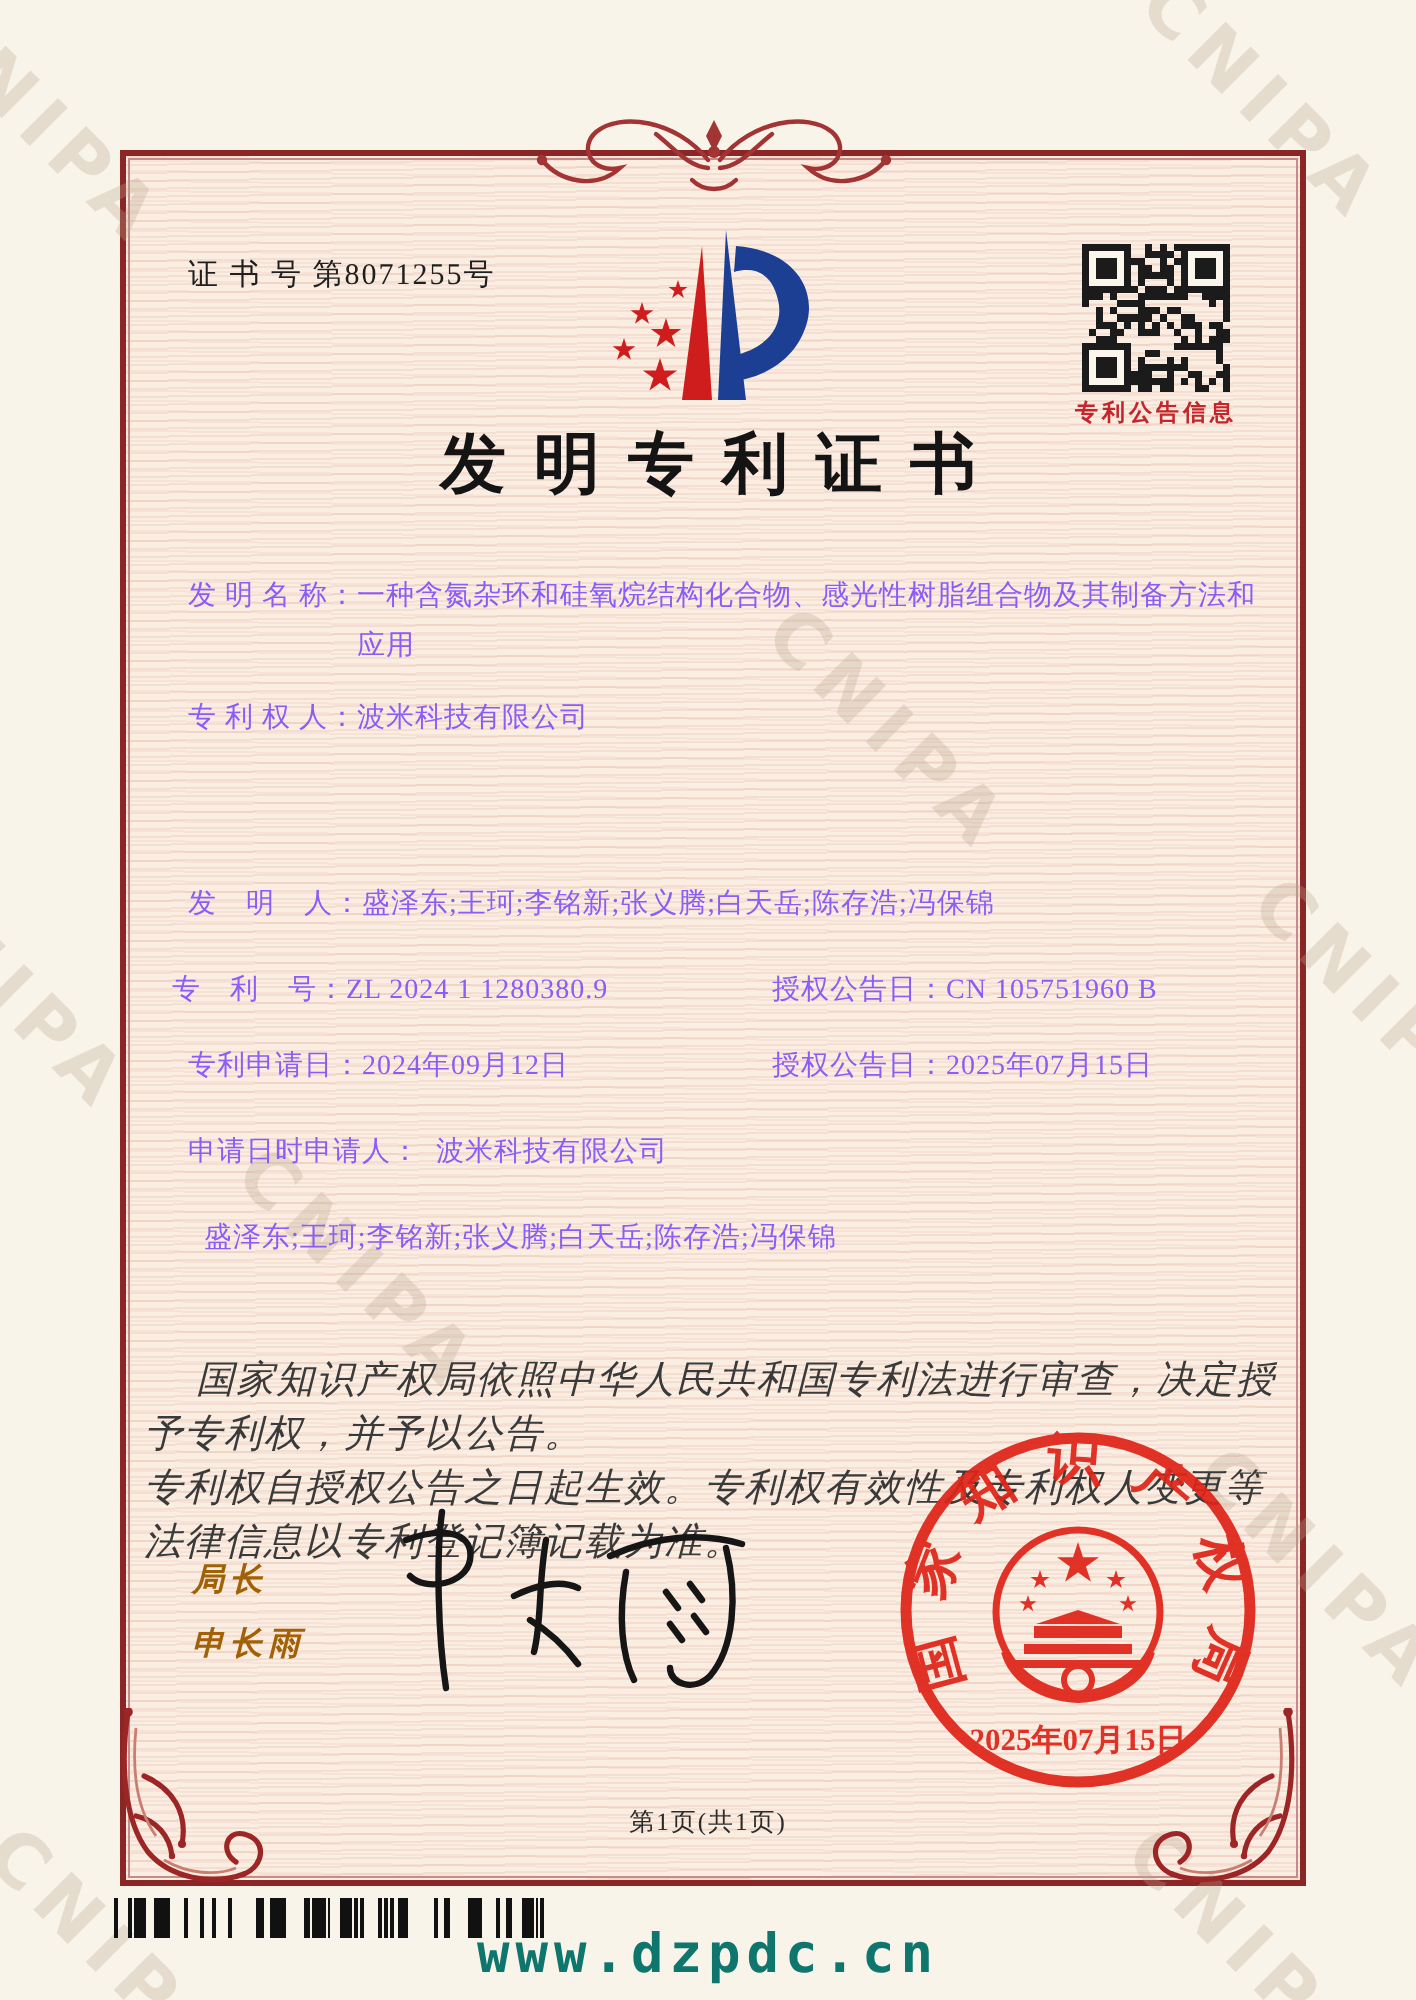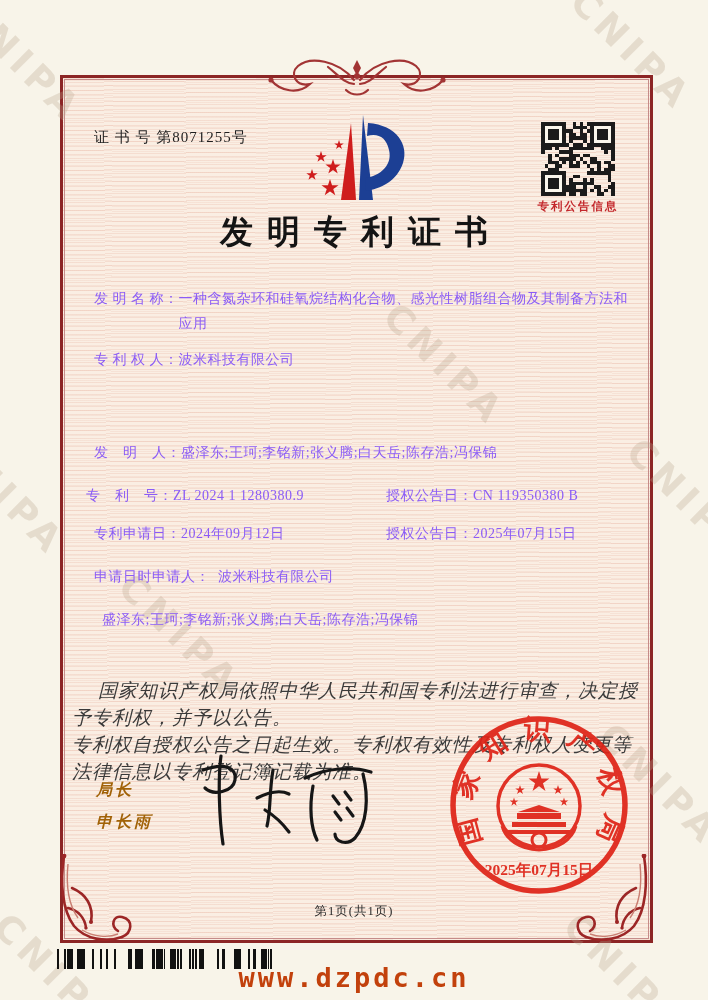--- a/index.html
+++ b/index.html
@@ -51,21 +51,21 @@
   .decl{
     width:566px;font-size:19px;line-height:27px;color:#3a3a3a;
     font-style:italic;letter-spacing:1px;
   }
   .decl .l1{text-indent:26px;}
   .signer{font-size:16px;font-weight:600;color:#a16207;letter-spacing:3px;font-style:italic;}
   .page-ind{left:0;right:0;text-align:center;font-size:12.5px;color:#2a2a2a;letter-spacing:1px;}
   .website{
     left:0;right:0;text-align:center;
     font-family:"DejaVu Sans Mono","Liberation Mono",monospace;
-    font-size:27px;font-weight:700;color:#c2410c;letter-spacing:3px;
+    font-size:27px;font-weight:700;color:#0f766e;letter-spacing:3px;
   }
   svg{display:block;}
 </style>
 </head>
 <body>
 
 <div class="page">
 
   <div class="wm" style="left:-18px;top:-8px;">CNIPA</div>
   <div class="wm" style="left:592px;top:-20px;">CNIPA</div>
@@ -288,21 +288,21 @@
     <div class="abs frow" style="left:94px;top:440px;">
       <span class="lbl">发　明　人：</span>
       <span class="val">盛泽东;王珂;李铭新;张义腾;白天岳;陈存浩;冯保锦</span>
     </div>
     <div class="abs frow" style="left:86px;top:483px;">
       <span class="lbl">专　利　号：</span>
       <span class="val">ZL 2024 1 1280380.9</span>
     </div>
     <div class="abs frow" style="left:386px;top:483px;">
       <span class="lbl">授权公告日：</span>
-      <span class="val">CN 119350380 B</span>
+      <span class="val">CN 105751960 B</span>
     </div>
     <div class="abs frow" style="left:94px;top:521px;">
       <span class="lbl">专利申请日：</span>
       <span class="val">2024年09月12日</span>
     </div>
     <div class="abs frow" style="left:386px;top:521px;">
       <span class="lbl">授权公告日：</span>
       <span class="val">2025年07月15日</span>
     </div>
     <div class="abs frow" style="left:94px;top:564px;">

